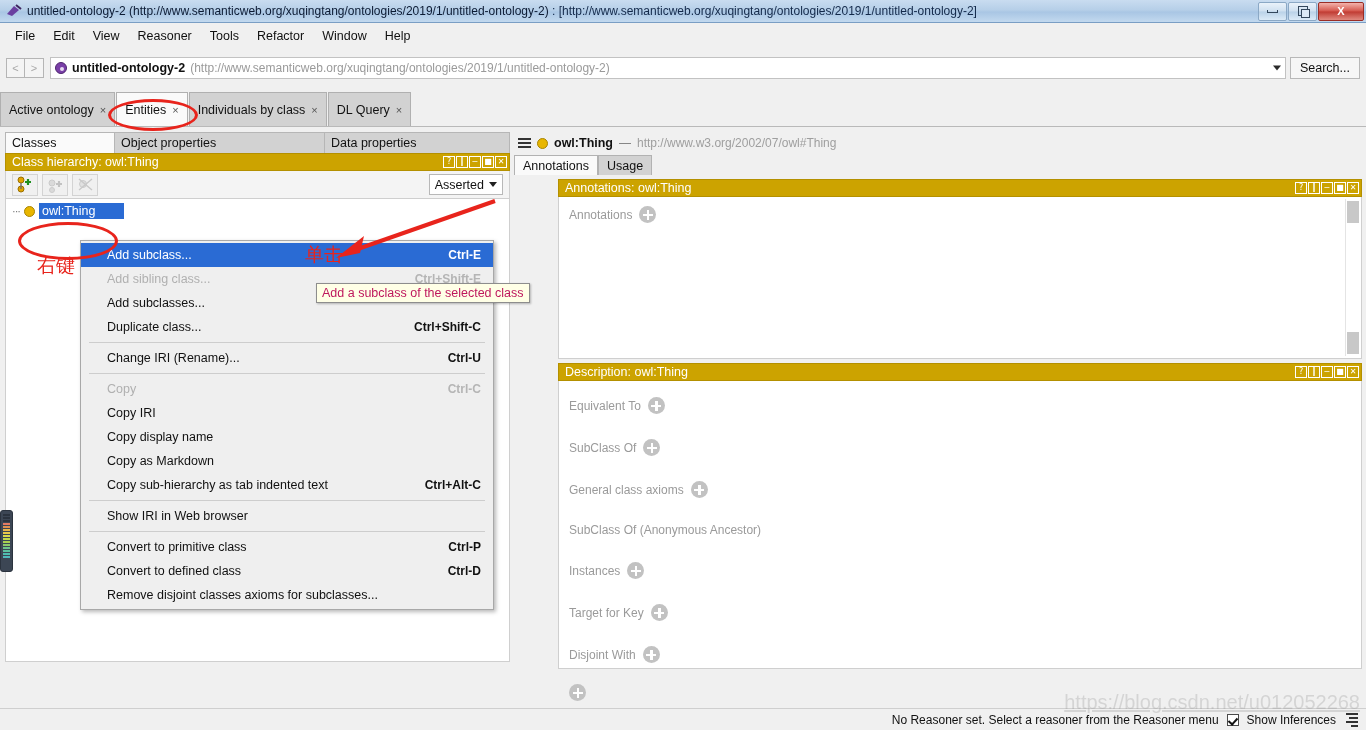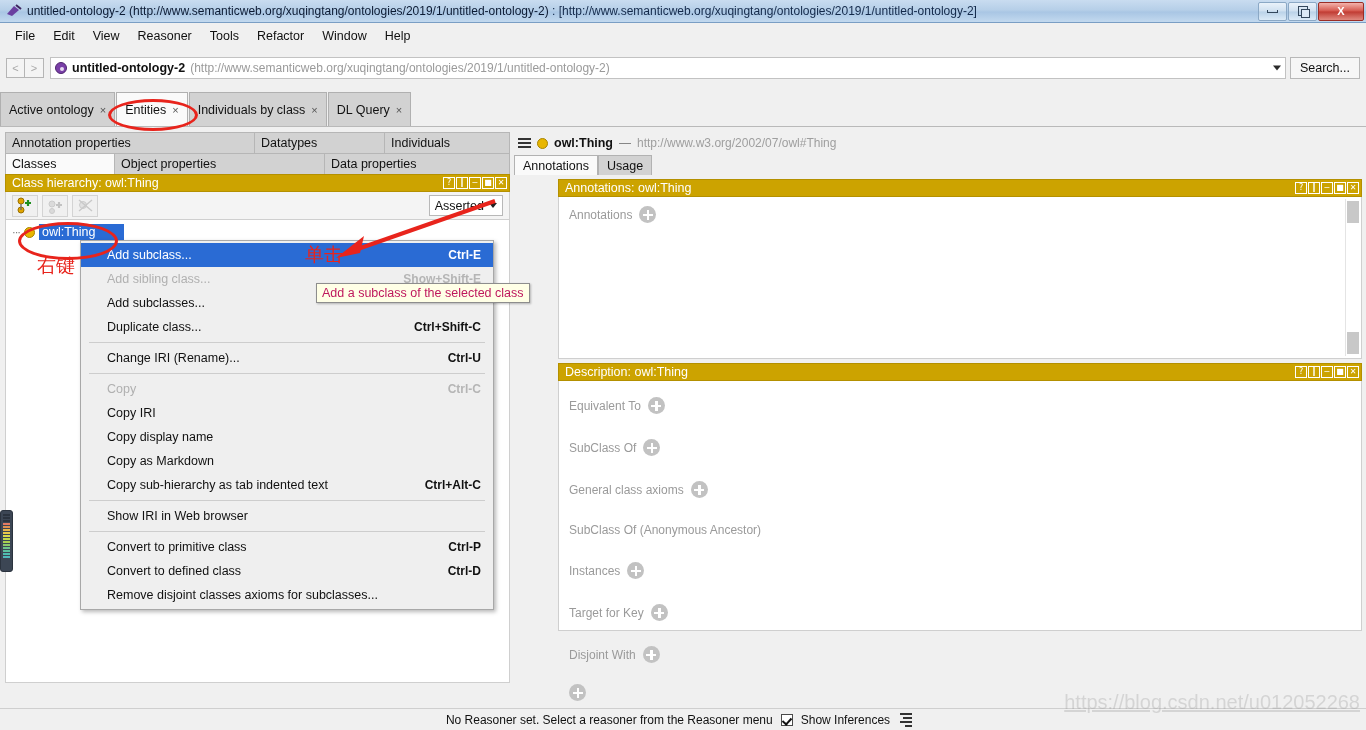--- a/index.html
+++ b/index.html
@@ -242,21 +242,21 @@
   .vscroll {
     position: absolute; right: 2px; top: 2px; width: 14px; bottom: 2px;
     background: #fff; border-left: 1px solid #e4e4e4;
   }
   .vscroll .thumb { position: absolute; left: 1px; width: 12px; background: #c8c8c8; }
 
   
   .statusbar {
     position: absolute; left: 0; bottom: 0; width: 1366px; height: 22px;
     background: #f0f0f0; border-top: 1px solid #cfcfcf;
-    display: flex; align-items: center; justify-content: center;
+    display: flex; align-items: center; justify-content: flex-end;
     gap: 8px; padding-right: 8px; font-size: 12px; color: #111;
   }
   .chk {
     width: 12px; height: 12px; border: 1px solid #4a4a4a; background: #fff;
     position: relative; display: inline-block;
   }
   .chk:after {
     content: ""; position: absolute; left: 2px; top: 1px; width: 4px; height: 7px;
     border: solid #111; border-width: 0 2px 2px 0; transform: rotate(42deg);
   }
@@ -349,25 +349,20 @@
       <span class="x">×</span>
     </span>
     <span class="tab">
       <span>DL Query</span>
       <span class="x">×</span>
     </span>
   </div>
 
   <div class="left-panel">
 
-    <div class="prop-tabs-row">
-      <span class="prop-tab" style="flex:0 0 250px">Annotation properties</span>
-      <span class="prop-tab" style="flex:0 0 130px">Datatypes</span>
-      <span class="prop-tab">Individuals</span>
-    </div>
 
     <div class="prop-tabs-row">
       <span class="prop-tab active" style="flex:0 0 110px">Classes</span>
       <span class="prop-tab" style="flex:0 0 210px">Object properties</span>
       <span class="prop-tab">Data properties</span>
     </div>
 
     <div class="panel-header">
       <span>Class hierarchy: owl:Thing</span>
       <span class="hdr-icons">
@@ -418,21 +413,21 @@
     </div>
   </div>
 
   <div class="ctxmenu">
     <div class="ctx-item sel">
       <span>Add subclass...</span>
       <span class="accel">Ctrl-E</span>
     </div>
     <div class="ctx-item dis">
       <span>Add sibling class...</span>
-      <span class="accel">Show+Shift-E</span>
+      <span class="accel">Ctrl+Shift-E</span>
     </div>
     <div class="ctx-item">
       <span>Add subclasses...</span>
       <span class="accel"></span>
     </div>
     <div class="ctx-item">
       <span>Duplicate class...</span>
       <span class="accel">Ctrl+Shift-C</span>
     </div>
     <div class="ctx-sep"></div>
@@ -529,21 +524,21 @@
       <div class="panel-header">
         <span>Description: owl:Thing</span>
         <span class="hdr-icons">
           <span class="hdr-ic">?</span>
           <span class="hdr-ic">‖</span>
           <span class="hdr-ic">─</span>
           <span class="hdr-ic">■</span>
           <span class="hdr-ic">✕</span>
         </span>
       </div>
-      <div class="section-body" style="height:250px">
+      <div class="section-body" style="height:288px">
         <div class="field-row" style="padding-top:16px">
           <span>Equivalent To</span>
           <span class="plus"></span>
         </div>
         <div class="field-row" style="padding-top:16px">
           <span>SubClass Of</span>
           <span class="plus"></span>
         </div>
         <div class="field-row" style="padding-top:16px">
           <span>General class axioms</span>

